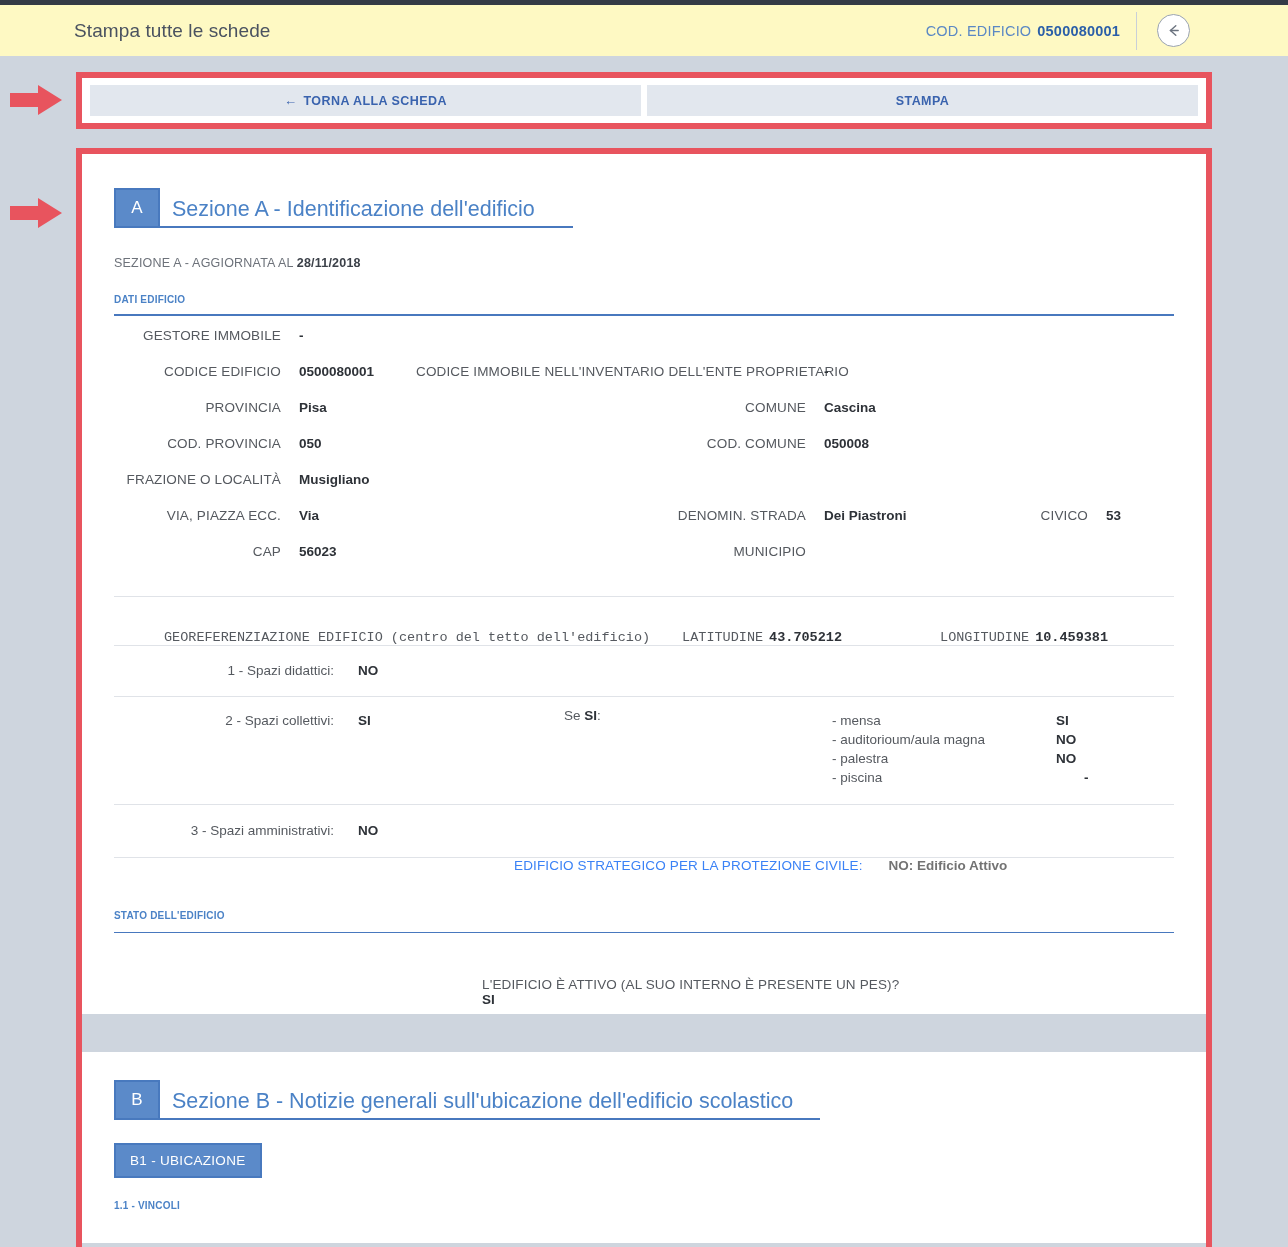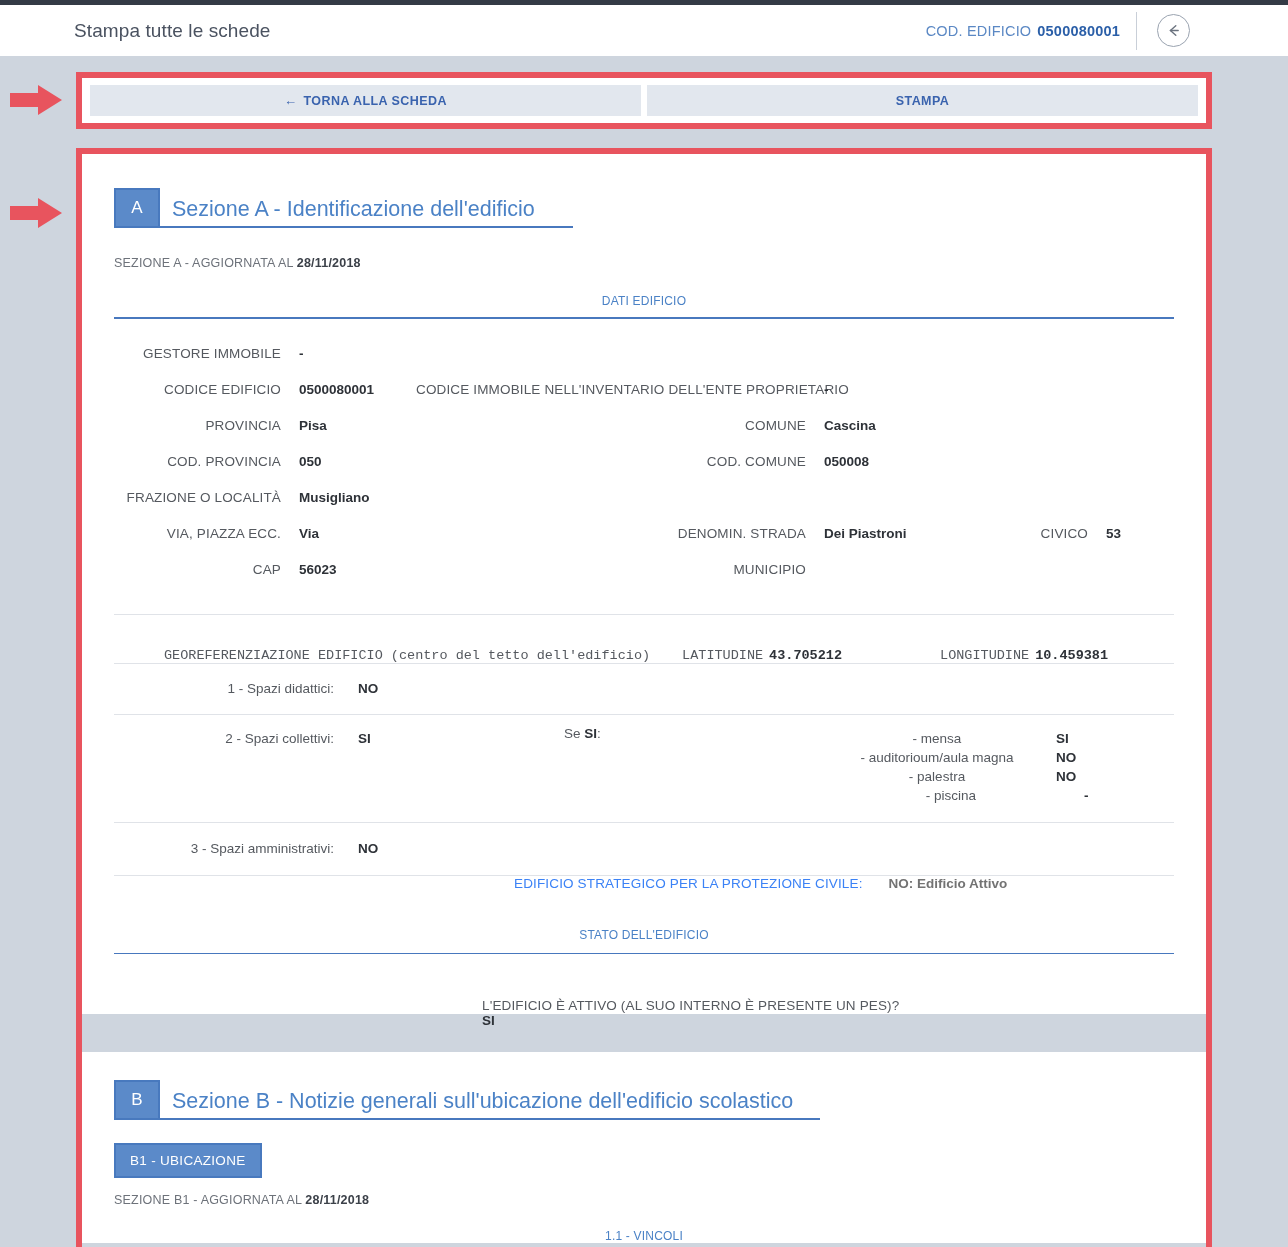--- a/index.html
+++ b/index.html
@@ -25,21 +25,21 @@
     height: 5px;
     background: #343b46;
   }
 
   
   .header {
     position: absolute;
     top: 5px; left: 0;
     width: 1288px;
     height: 51px;
-    background: #ffffff;
+    background: #fef9c3;
     display: flex;
     align-items: center;
   }
   .header-title {
     margin-left: 74px;
     font-size: 19px;
     color: #4a5260;
     font-weight: 400;
     letter-spacing: .1px;
   }
@@ -177,26 +177,25 @@
 
   .aggiornata {
     font-size: 12.5px;
     color: #6d727a;
     letter-spacing: .2px;
     margin-top: 28px;
   }
   .aggiornata b { color: #3c4149; }
 
   .block-title {
-    font-size: 12px;
-    font-weight: normal;
+    font-size: 10px;
+    font-weight: bold;
     color: #4b82c6;
     letter-spacing: .2px;
     margin-top: 24px;
-    text-align: center;
   }
   .block-rule {
     height: 1.5px;
     background: #4878be;
     margin-top: 9px;
   }
 
   
   .fields { padding: 0 0 0 0; }
   .frow {
@@ -263,21 +262,21 @@
   .sp-sesi { color: #55595f; width: 268px; }
   .sp-sesi b { color: #2e3238; }
   .sublist { }
   .subrow {
     display: flex;
     align-items: baseline;
     height: 19px;
   }
   .sub-lbl {
     width: 210px;
-    text-align: center;
+    text-align: left;
     color: #55595f;
   }
   .sub-val {
     padding-left: 14px;
     font-weight: bold;
     color: #2e3238;
   }
   .subrow.indent .sub-lbl { width: 238px; }
 
   .strategico {
@@ -371,21 +370,21 @@
 
     <div class="aggiornata">
       <span>SEZIONE A - AGGIORNATA AL </span><b>28/11/2018</b>
     </div>
 
     <div class="block-title">DATI EDIFICIO</div>
     <div class="block-rule"></div>
 
     <div class="fields">
 
-      <div class="frow" style="margin-top:27px">
+      <div class="frow" style="margin-top:12px">
         <span class="lbl c1">GESTORE IMMOBILE</span>
         <span class="val c1v">-</span>
       </div>
 
       <div class="frow">
         <span class="lbl c1">CODICE EDIFICIO</span>
         <span class="val c1v">0500080001</span>
         <span class="lbl c2" style="text-align:left">CODICE IMMOBILE NELL'INVENTARIO DELL'ENTE PROPRIETARIO</span>
         <span class="val c2v">-</span>
       </div>
@@ -504,23 +503,20 @@
     <div class="sec-head" style="padding-top:28px">
       <div class="sec-badge">B</div>
       <div class="sec-title-box underline-b">
         <div class="sec-title">Sezione B - Notizie generali sull'ubicazione dell'edificio scolastico</div>
         <div class="sec-underline"></div>
       </div>
     </div>
 
     <div class="tag-btn">B1 - UBICAZIONE</div>
 
-    <div class="aggiornata" style="margin-top:15px">
-      <span>SEZIONE B1 - AGGIORNATA AL </span><b>28/11/2018</b>
-    </div>
 
     <div class="block-title" style="margin-top:22px">1.1 - VINCOLI</div>
     
 
   </div>
 
 </div>
 
 <div class="arrow arrow-1">
   <svg width="56" height="36" viewBox="0 0 56 36">

